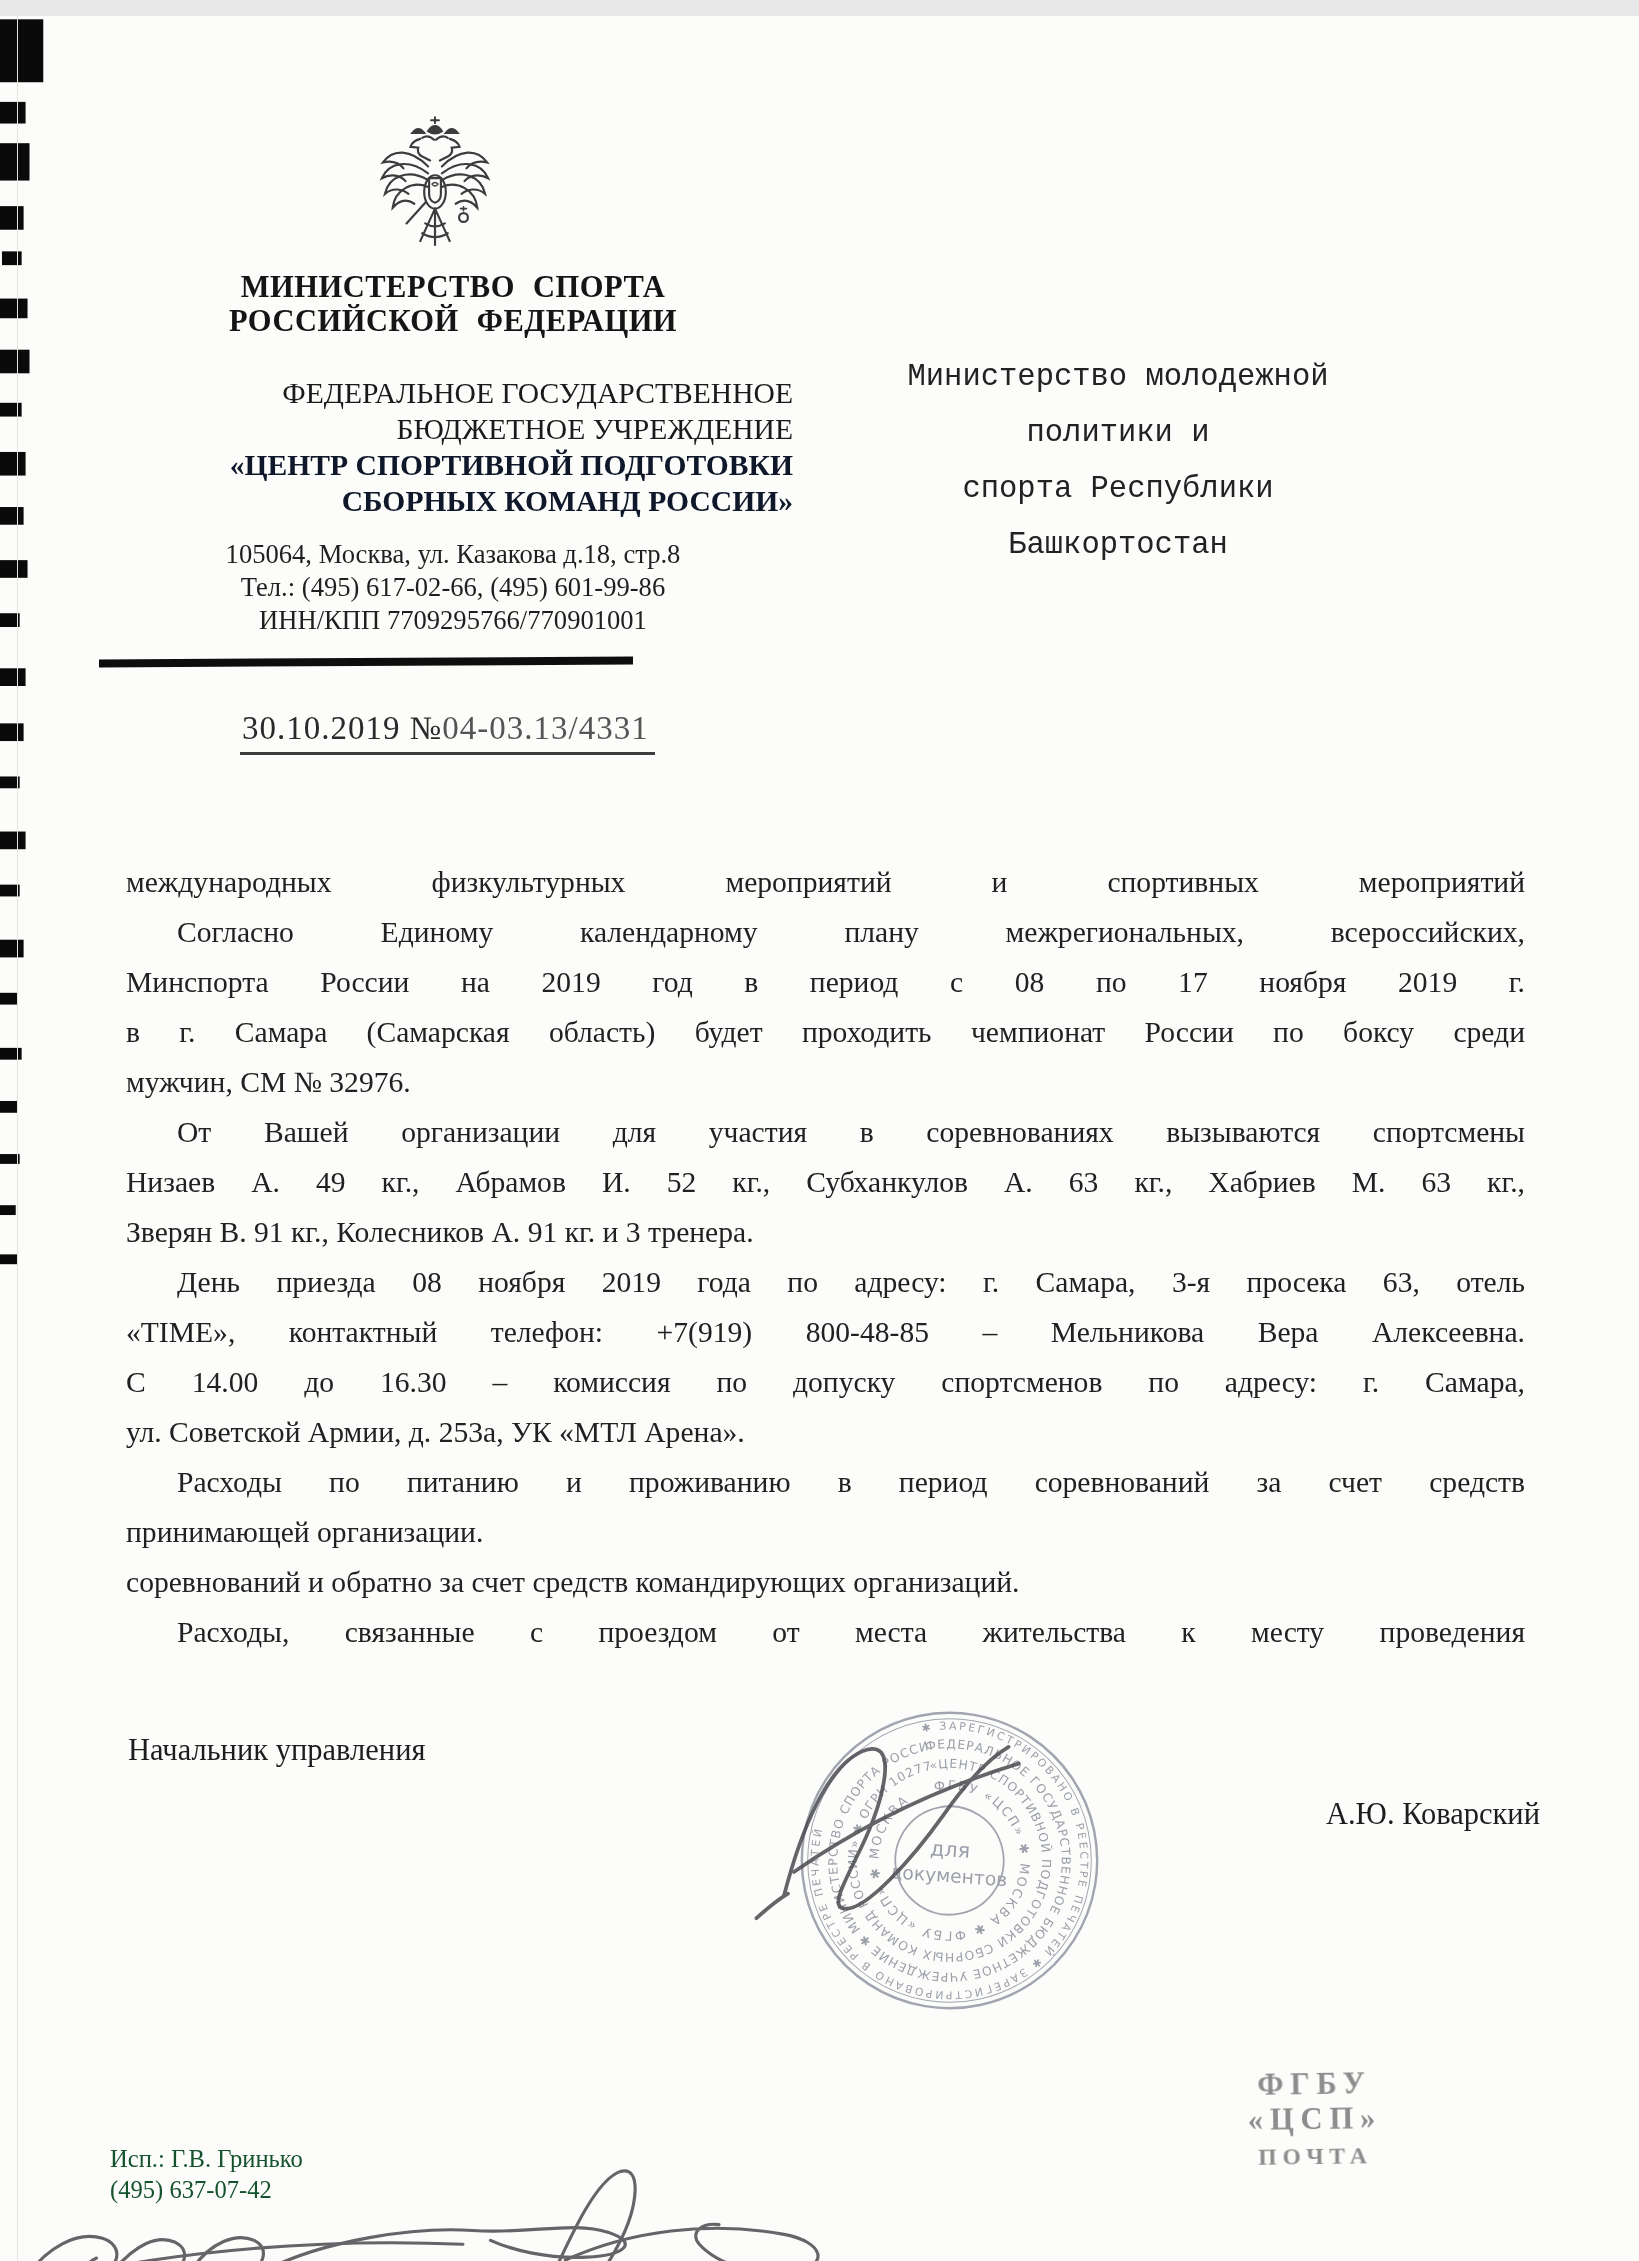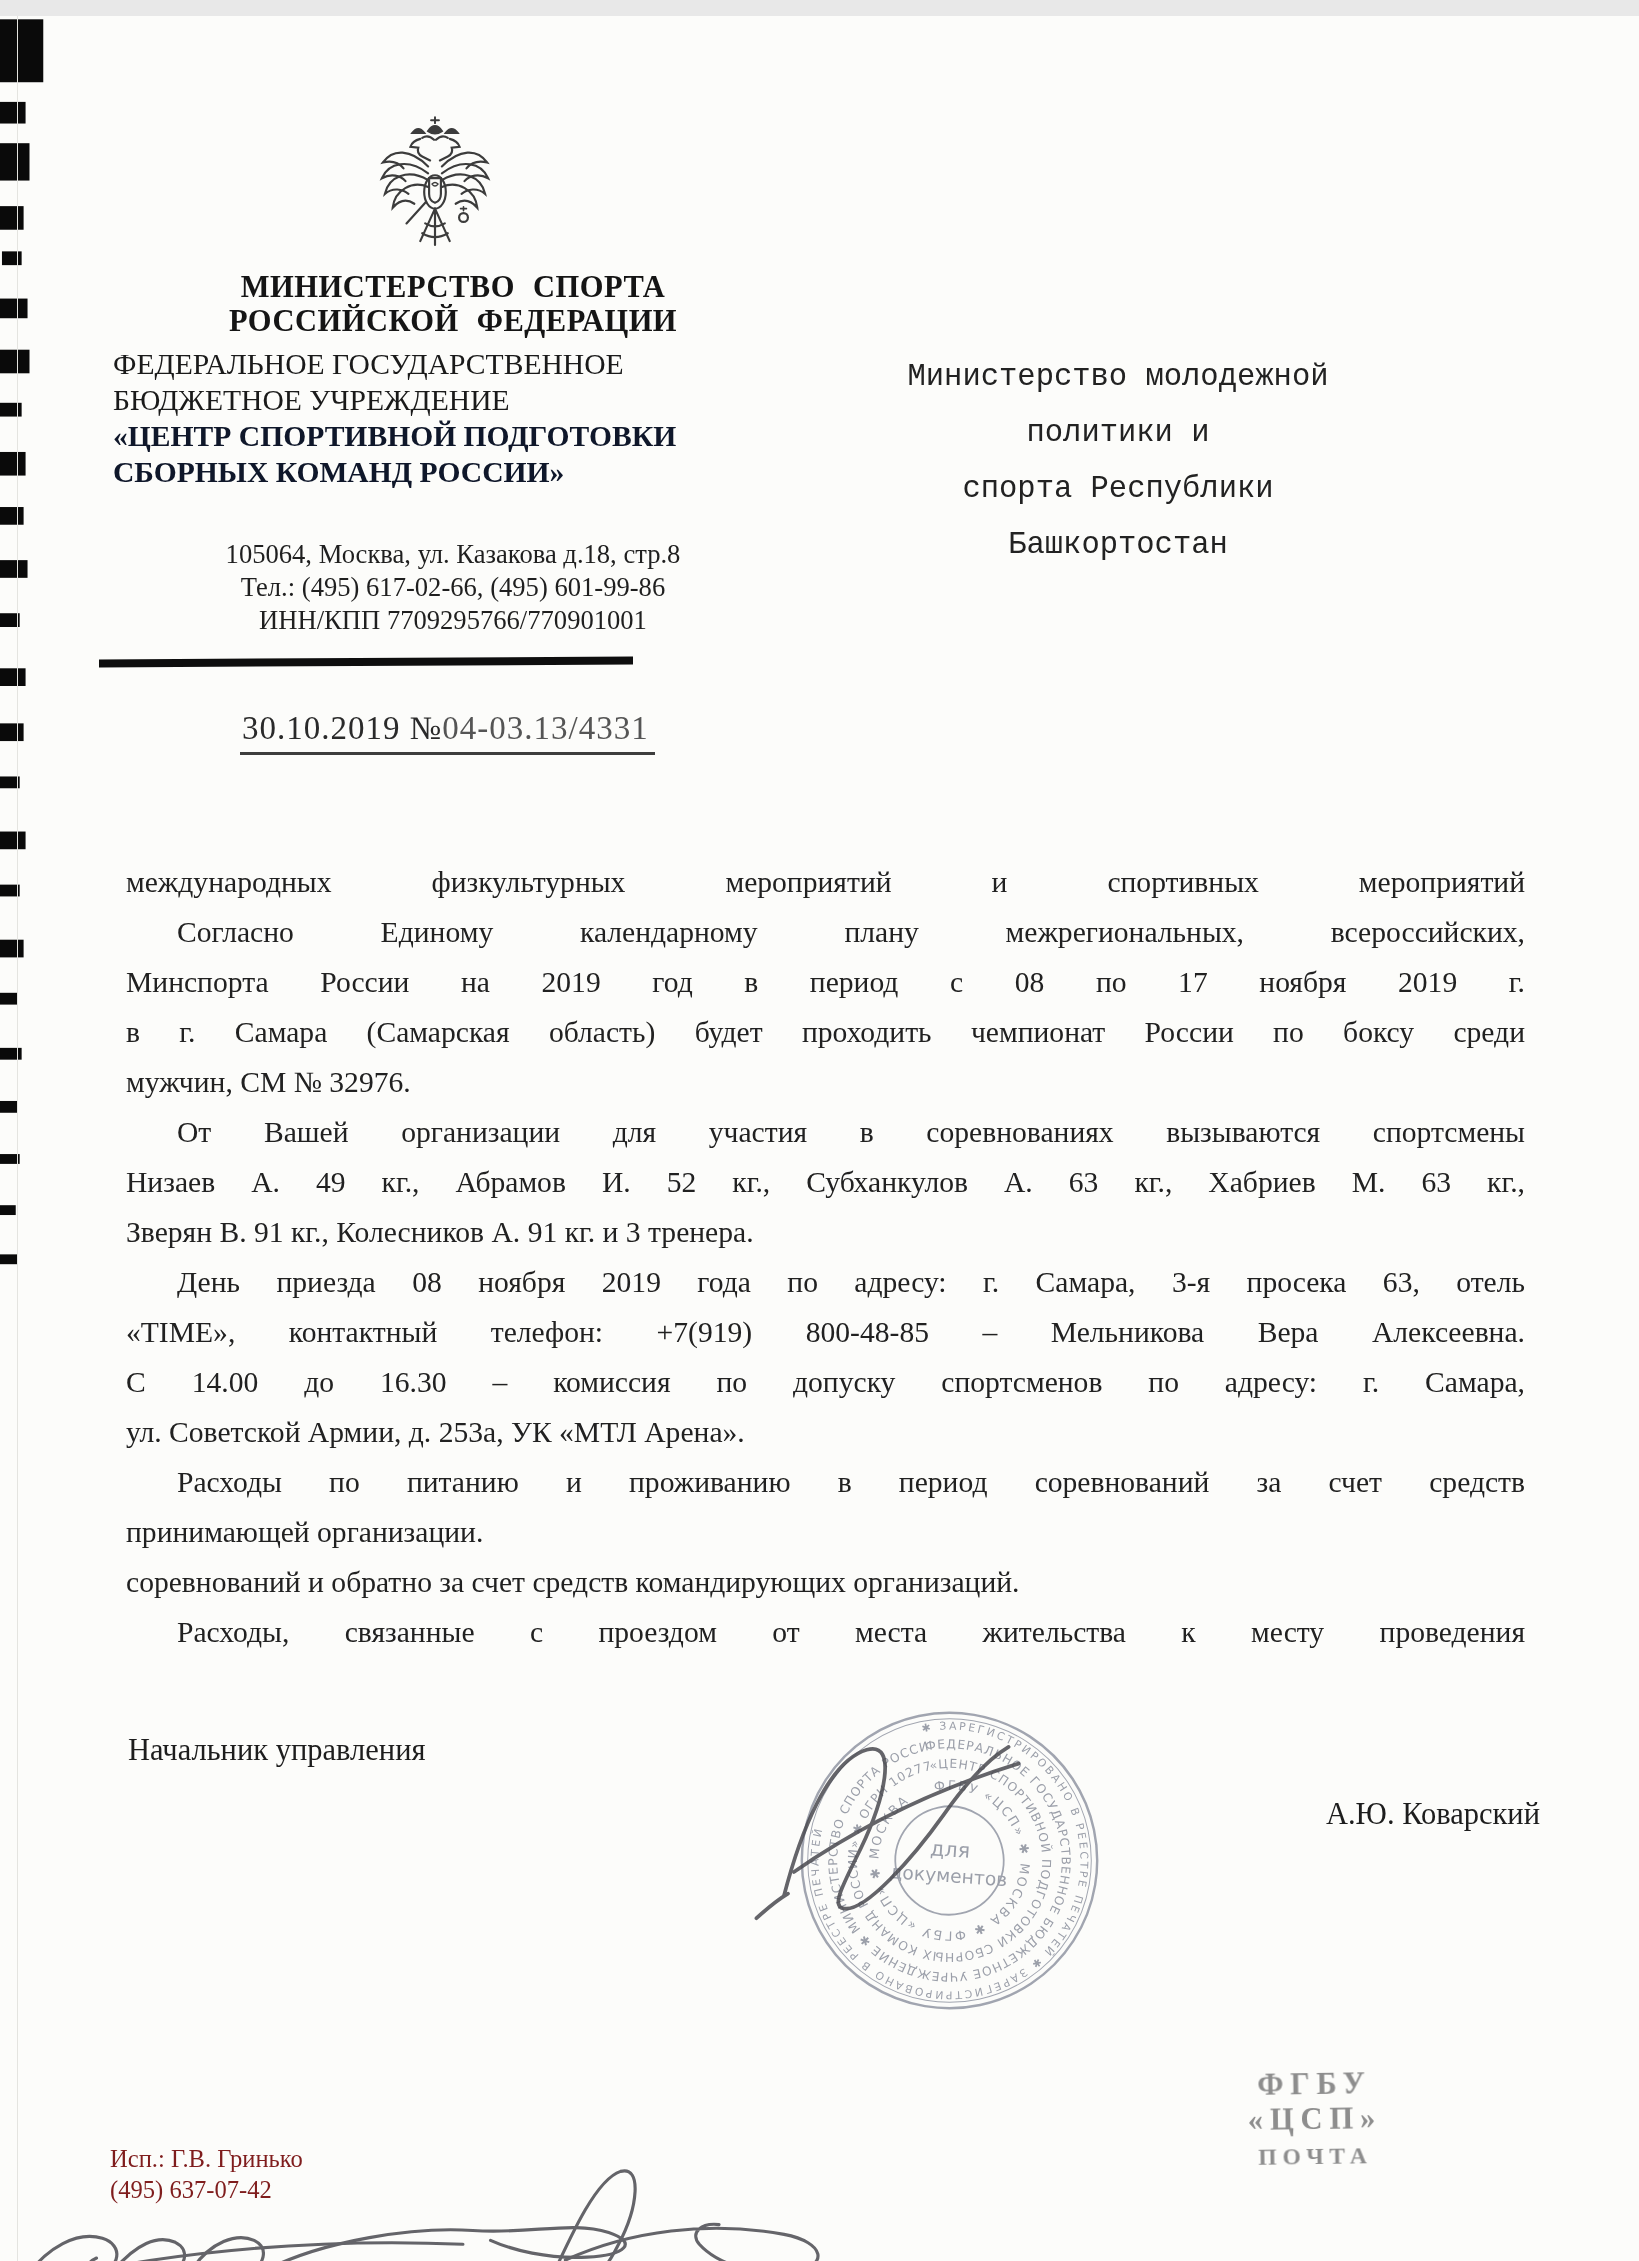--- a/index.html
+++ b/index.html
@@ -7,21 +7,21 @@
     position:relative;width:1639px;height:2262px;margin:16px auto;
     background:#fcfcfa;overflow:hidden;
     font-family:"Liberation Serif","DejaVu Serif",serif;color:#1e1e1e;
   }
   .abs{position:absolute;}
   
   .scan-line{left:16.7px;top:0;width:1px;height:100%;background:#e4e4e0;}
   .coat{left:377px;top:95px;}
   .ministry{left:113px;top:254px;width:680px;text-align:center;
     font-weight:bold;font-size:30.5px;line-height:34px;letter-spacing:0.5px;word-spacing:9.9px;color:#151515;}
-  .org{left:113px;top:330px;width:680px;text-align:left;font-size:29.6px;line-height:36px;color:#1a1a1a;}
+  .org{left:113px;top:359px;width:680px;text-align:right;font-size:29.6px;line-height:36px;color:#1a1a1a;}
   .org .b{font-weight:bold;color:#0f172a;}
   .addr{left:113px;top:522px;width:680px;text-align:center;font-size:26.6px;line-height:33px;color:#1f1f1f;}
   
   .recipient{left:857px;top:333px;width:522px;text-align:center;font-size:30.5px;line-height:56px;color:#222;font-family:Liberation Mono, monospace;}
   
   .rule{left:99px;top:642px;width:534px;height:7.9px;background:#0e0e0e;transform:rotate(-.3deg);}
   
   .dateline{left:240px;top:694px;font-size:33px;letter-spacing:1px;color:#2a2a2a;
     border-bottom:3px solid #3d3d3d;padding:0 5.9px 4.9px 2px;}
   .dateline .typed{color:#555;}
@@ -37,21 +37,21 @@
   .stamp{left:791px;top:1686px;width:317px;height:317px;transform:rotate(-12deg);opacity:.82;}
   .stamp circle{fill:none;stroke:#8e93a0;}
   .stamp text{fill:#868b98;stroke:none;font-family:"DejaVu Sans",sans-serif;}
   
   .post-stamp{left:1197px;top:2051px;width:236px;text-align:center;color:#8d8d8d;
     font-family:"Liberation Serif",serif;font-weight:bold;transform:rotate(-.8deg);
     filter:blur(0.4px);}
   .post-stamp .l1{font-size:30.5px;letter-spacing:6.9px;word-spacing:13.8px;}
   .post-stamp .l2{font-size:23.6px;letter-spacing:5.9px;margin-top:5.9px;}
   
-  .executor{left:110px;top:2128px;font-size:24.6px;line-height:30.5px;color:#7f1d1d;}
+  .executor{left:110px;top:2128px;font-size:24.6px;line-height:30.5px;color:#14532d;}
   
   .ink-overlay{left:0;top:0;width:1639px;height:2262px;pointer-events:none;}
   .edge-marks{left:0;top:0;width:59px;height:1281px;}
 </style>
 </head>
 <body>
 
 <div class="page">
 
   <svg class="abs edge-marks" viewBox="0 0 60 1300">

